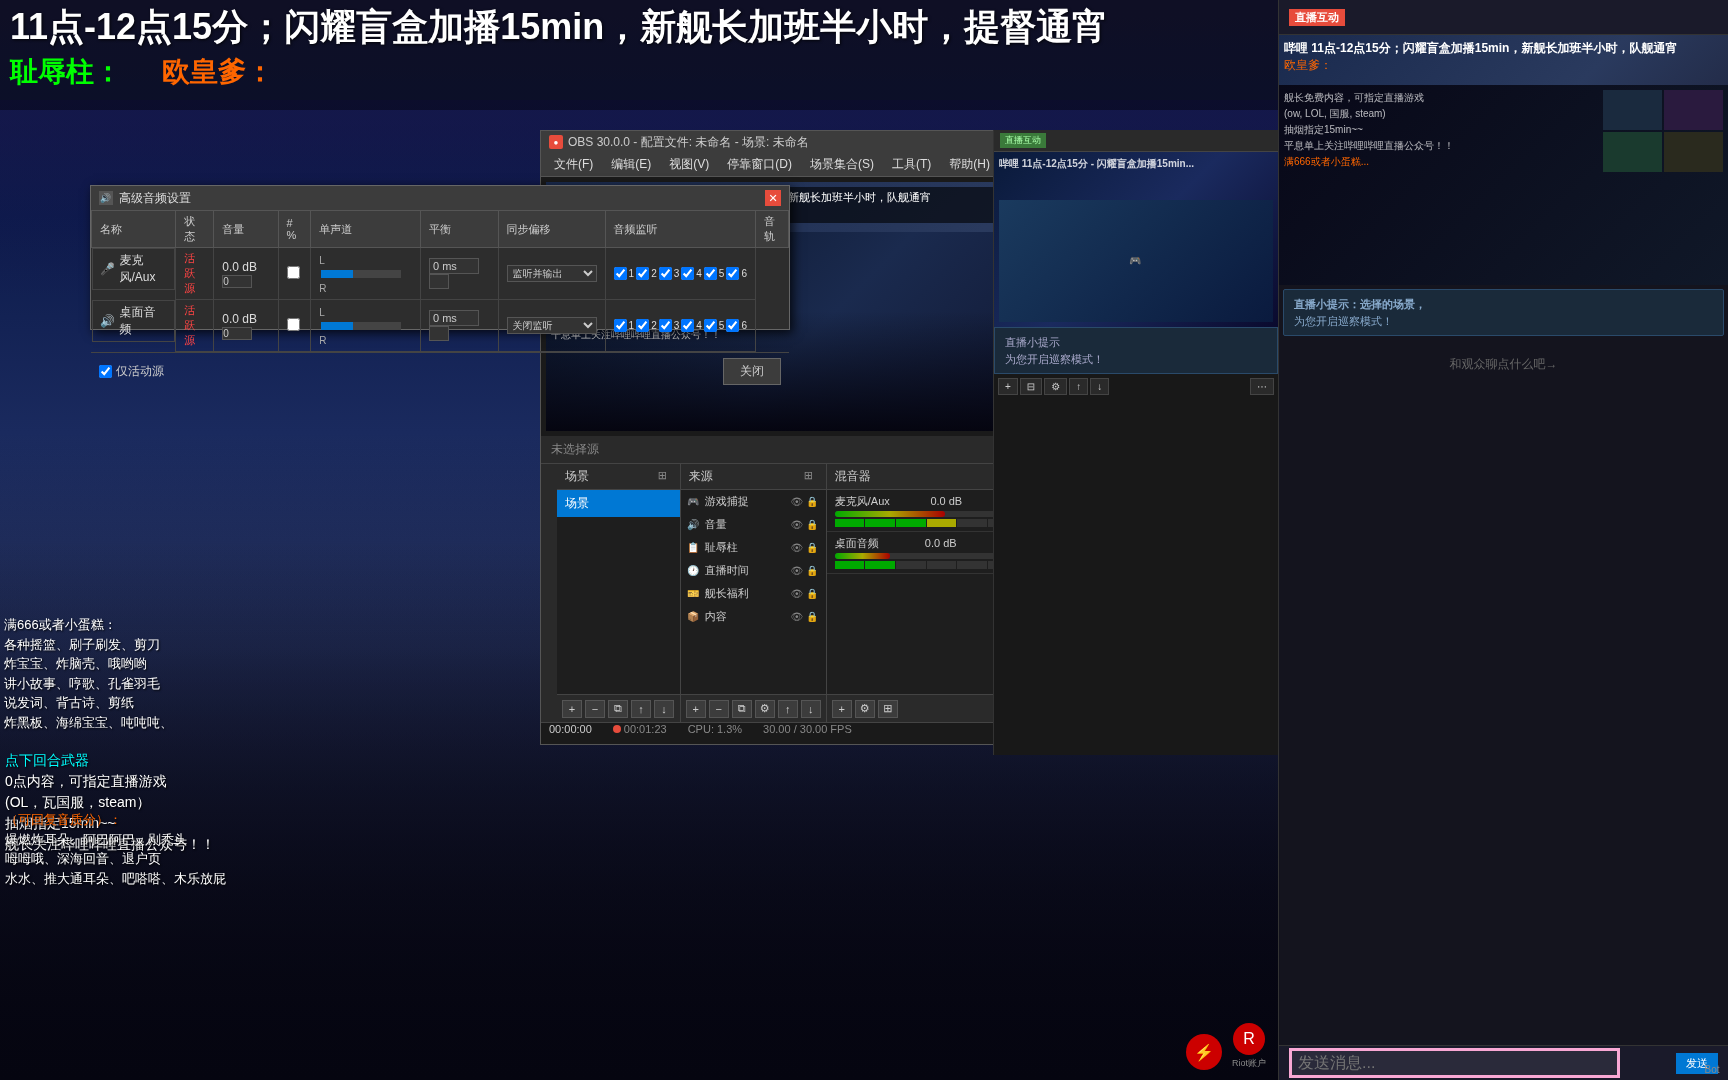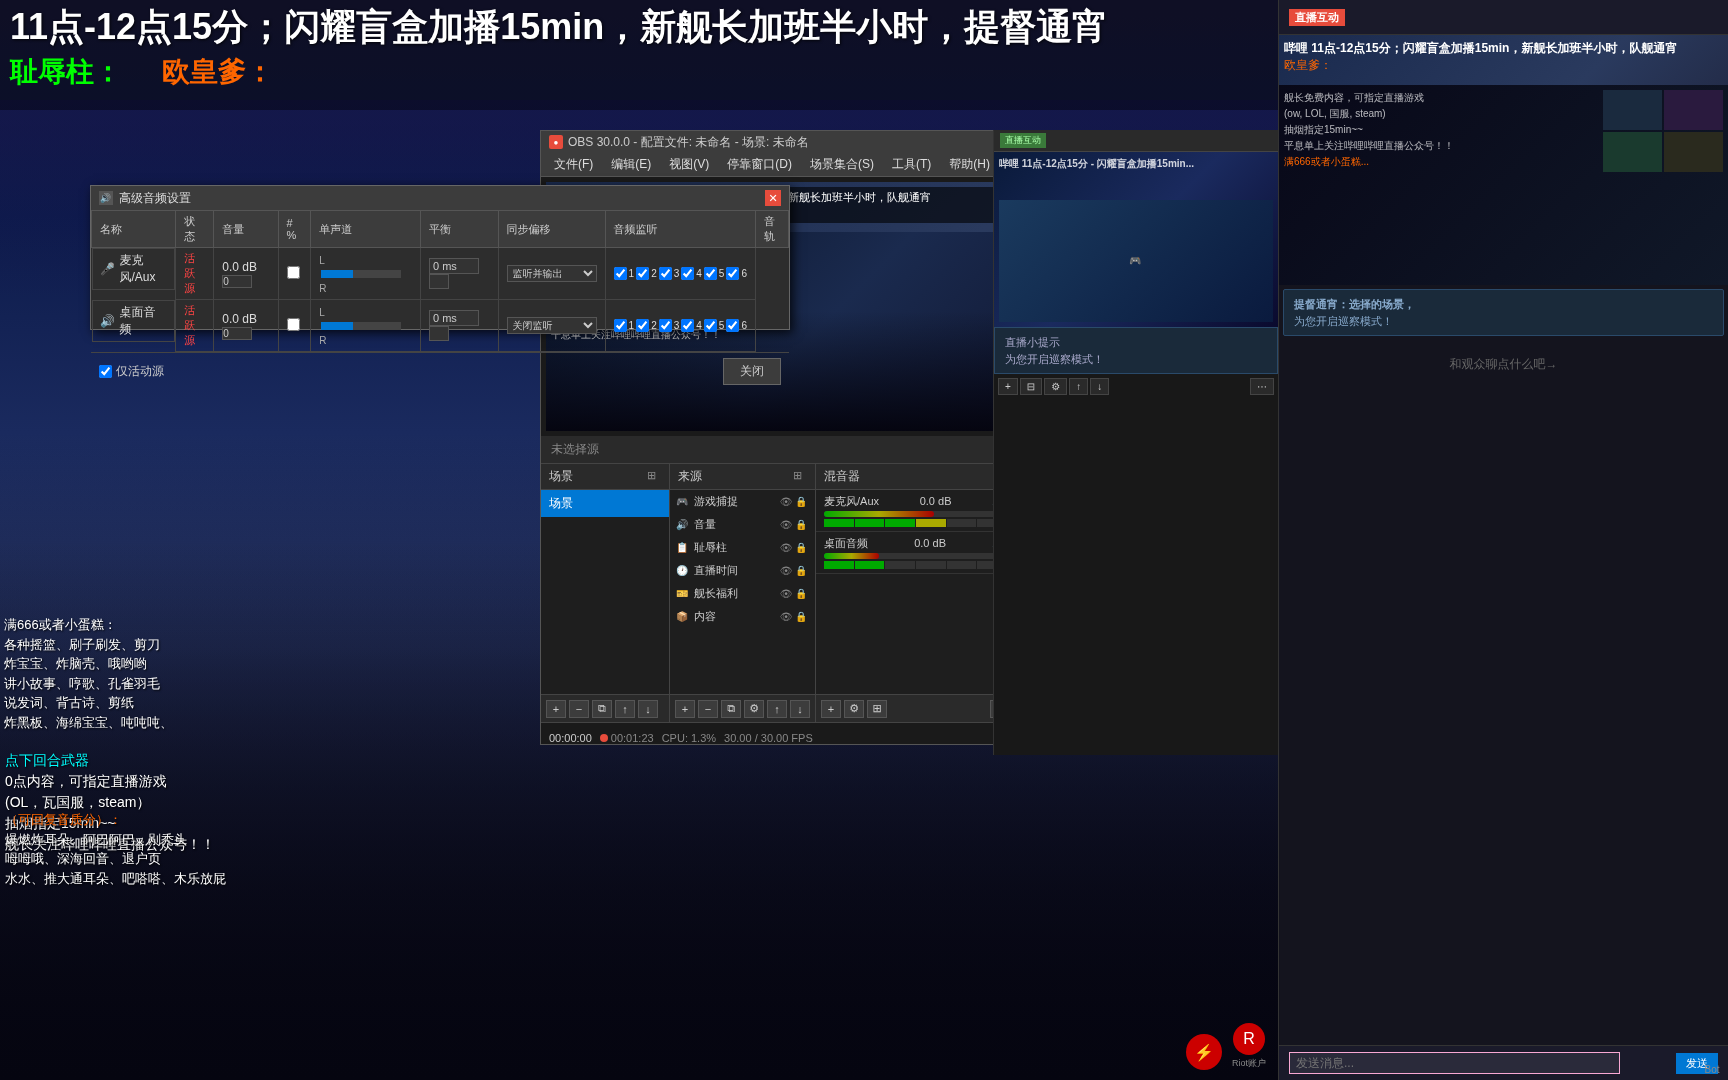--- a/index.html
+++ b/index.html
@@ -179,20 +179,21 @@
 
     .no-source-filter-btn {
       display: flex; align-items: center; gap: 4px;
       color: #aaa;
       cursor: pointer;
     }
 
     .obs-panels-row {
       display: flex;
       flex: 1;
+      margin-left: 16px;
     }
 
     
     .scene-panel {
       width: 160px;
       border-right: 1px solid #444;
       display: flex;
       flex-direction: column;
     }
 
@@ -463,23 +464,23 @@
       font-size: 11px;
       cursor: pointer;
       text-align: center;
     }
 
     
     .obs-statusbar {
       height: 22px;
       background: #1a1a1a;
       display: flex;
-      align-items: flex-end;
+      align-items: flex-start;
       padding: 0 8px;
-      gap: 8px;
+      gap: 21px;
       font-size: 11px;
       color: #888;
       border-top: 1px solid #444;
     }
 
     .status-time { color: #ccc; }
     .status-rec {
       display: flex; align-items: center; gap: 3px;
     }
     .rec-dot {
@@ -712,23 +713,23 @@
       display: flex;
       align-items: center;
       padding: 0 10px;
       gap: 8px;
       border-top: 1px solid #333;
     }
 
     .chat-input {
       flex: 1;
       background: #2a2a3a;
-      border: 1px solid #f9a8d4;
+      border: 3px solid #f9a8d4;
       color: #ddd;
-      font-size: 12px;
+      font-size: 16px;
       padding: 3px 6px;
     }
 
     .send-btn {
       padding: 3px 10px;
       background: #0078d4;
       border: none;
       color: white;
       font-size: 11px;
       cursor: pointer;
@@ -1334,21 +1335,21 @@
           <div style="height:40px;background:#1a2a3e;"></div>
           <div style="height:40px;background:#2a1a3e;"></div>
           <div style="height:40px;background:#1a3a2e;"></div>
           <div style="height:40px;background:#2a2a1e;"></div>
         </div>
       </div>
     </div>
   </div>
 
   <div class="right-hint-box" style="margin:4px;border-radius:2px;">
-    <div style="font-weight:bold;color:#88aacc;">提督通宵：选择的场景，</div>
+    <div style="font-weight:bold;color:#88aacc;">直播小提示：选择的场景，</div>
     <div style="color:#88aacc;">为您开启巡察模式！</div>
   </div>
 
   <div class="chat-area">
     <div style="color:#666;font-size:12px;text-align:center;padding:10px;">和观众聊点什么吧→</div>
   </div>
 
   <div class="right-bottom-bar">
     <input type="text" class="chat-input" placeholder="发送消息..." style="">
     <button class="send-btn">发送</button>

